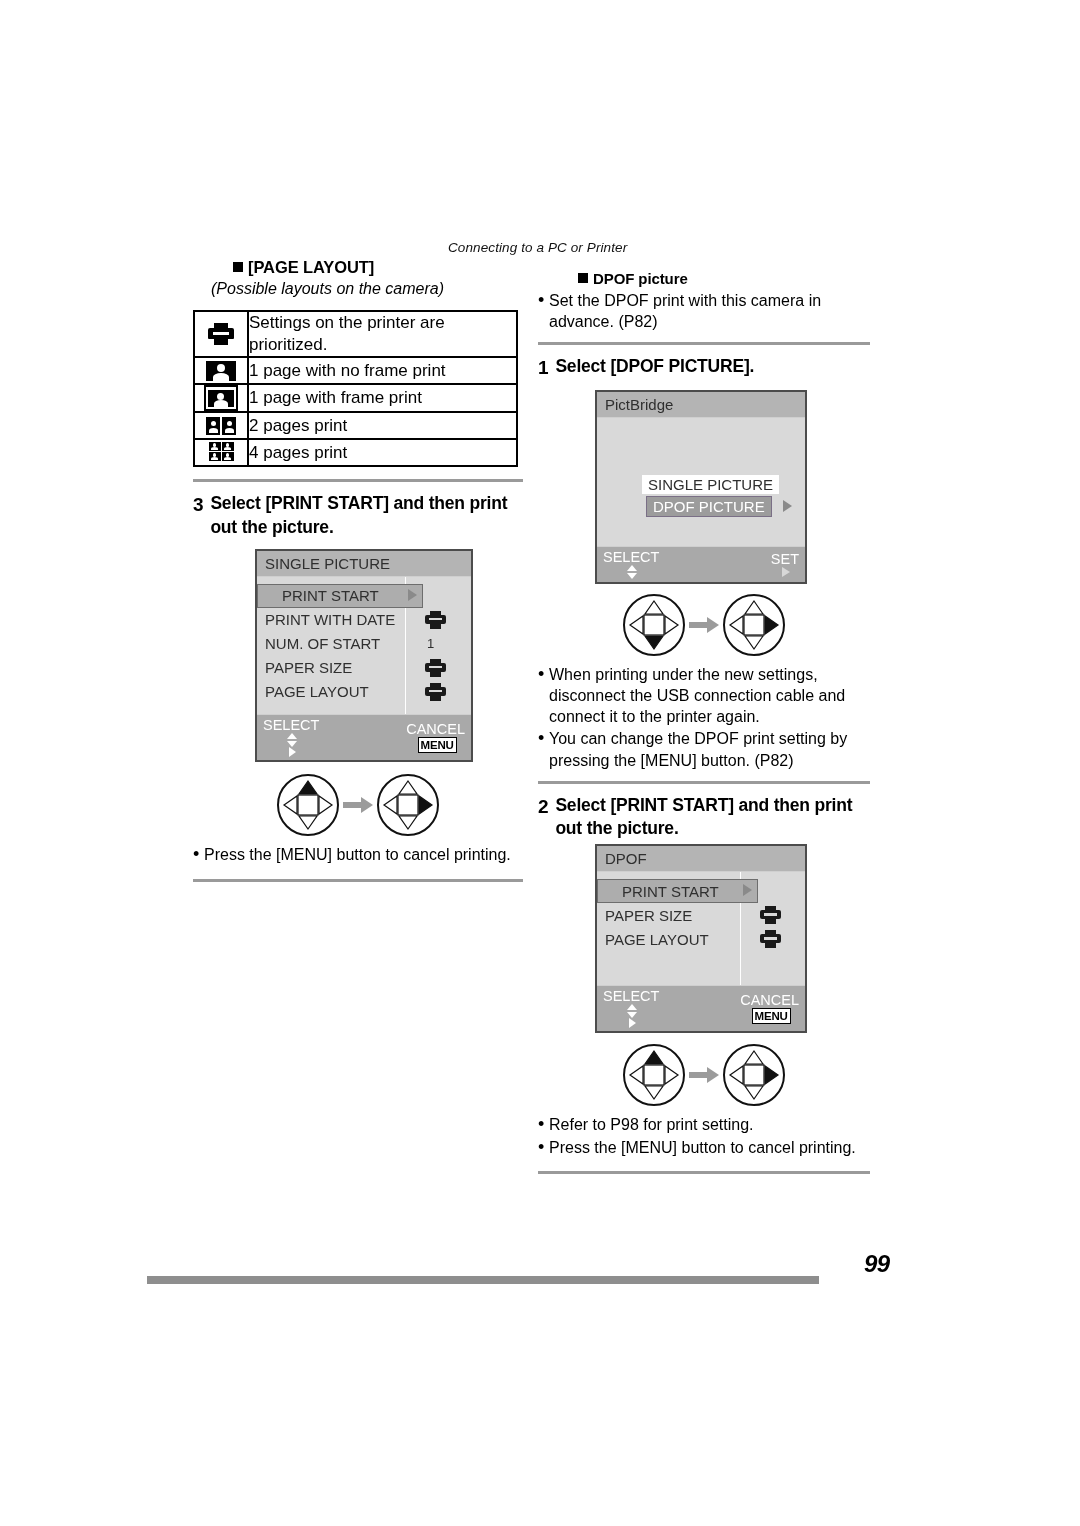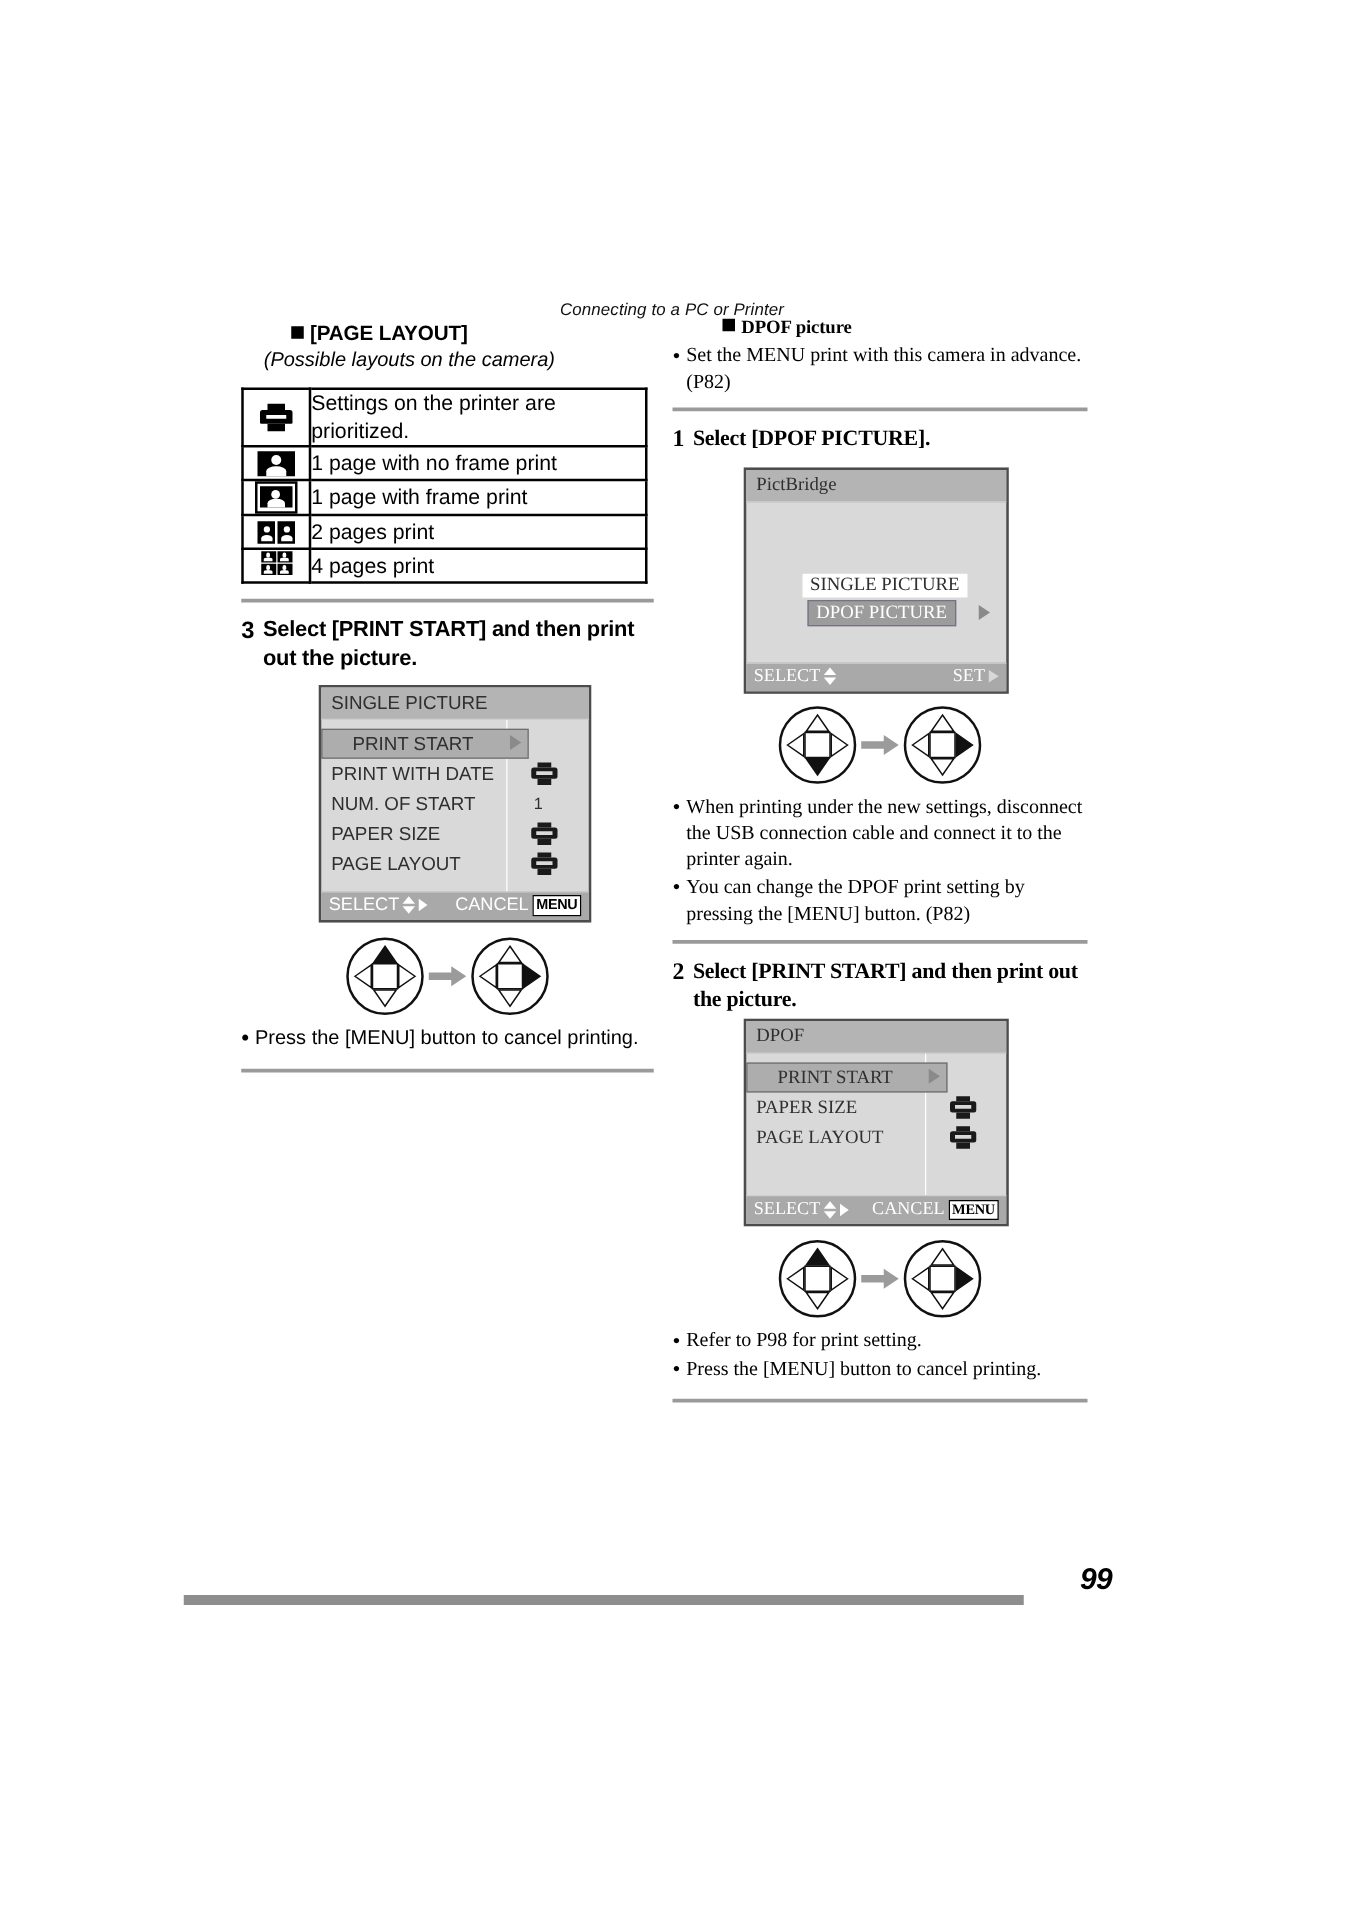--- a/index.html
+++ b/index.html
@@ -37,23 +37,22 @@
   
   .col-left {
     position: absolute;
     left: 193px;
     top: 258px;
     width: 330px;
   }
   .col-right {
     position: absolute;
     left: 538px;
-    top: 254px;
+    top: 270px;
     width: 332px;
-    font-family: Liberation Serif, serif;
   }
 
   
   .sq-head {
     font-weight: bold;
     font-size: 16.5px;
     letter-spacing: -0.1px;
     margin: 0;
     white-space: nowrap;
     padding-left: 40px;
@@ -248,21 +247,21 @@
     background: #a9a9a9;
     color: #ffffff;
     font-size: 14.5px;
     padding: 2px 6px 3px 6px;
     display: flex;
     align-items: center;
     justify-content: space-between;
     border-top: 1px solid #cfcfcf;
   }
   .status-left, .status-right {
-    display: flex; align-items: center;
+    display: flex; align-items: center; flex-direction: column;
   }
   .ud-glyph {
     display: inline-block;
     width: 11px; height: 14px;
     position: relative;
     margin-left: 3px;
   }
   .ud-glyph::before, .ud-glyph::after {
     content: ''; position: absolute; left: 0;
     width: 0; height: 0;
@@ -549,21 +548,21 @@
 
   <div class="col-right">
 
     <div class="sq-head small">
       <span class="sq"></span><span>DPOF picture</span>
     </div>
 
     <div class="bullets" style="margin-top:3px;">
       <div class="bullet">
         <span class="dot">•</span>
-        <span class="btxt">Set the MENU print with this camera in advance. (P82)</span>
+        <span class="btxt">Set the DPOF print with this camera in advance. (P82)</span>
       </div>
     </div>
 
     <div class="rule" style="margin-top:9px;"></div>
 
     <div class="step">
       <span class="num">1</span>
       <span class="txt">Select [DPOF PICTURE].</span>
     </div>
 

